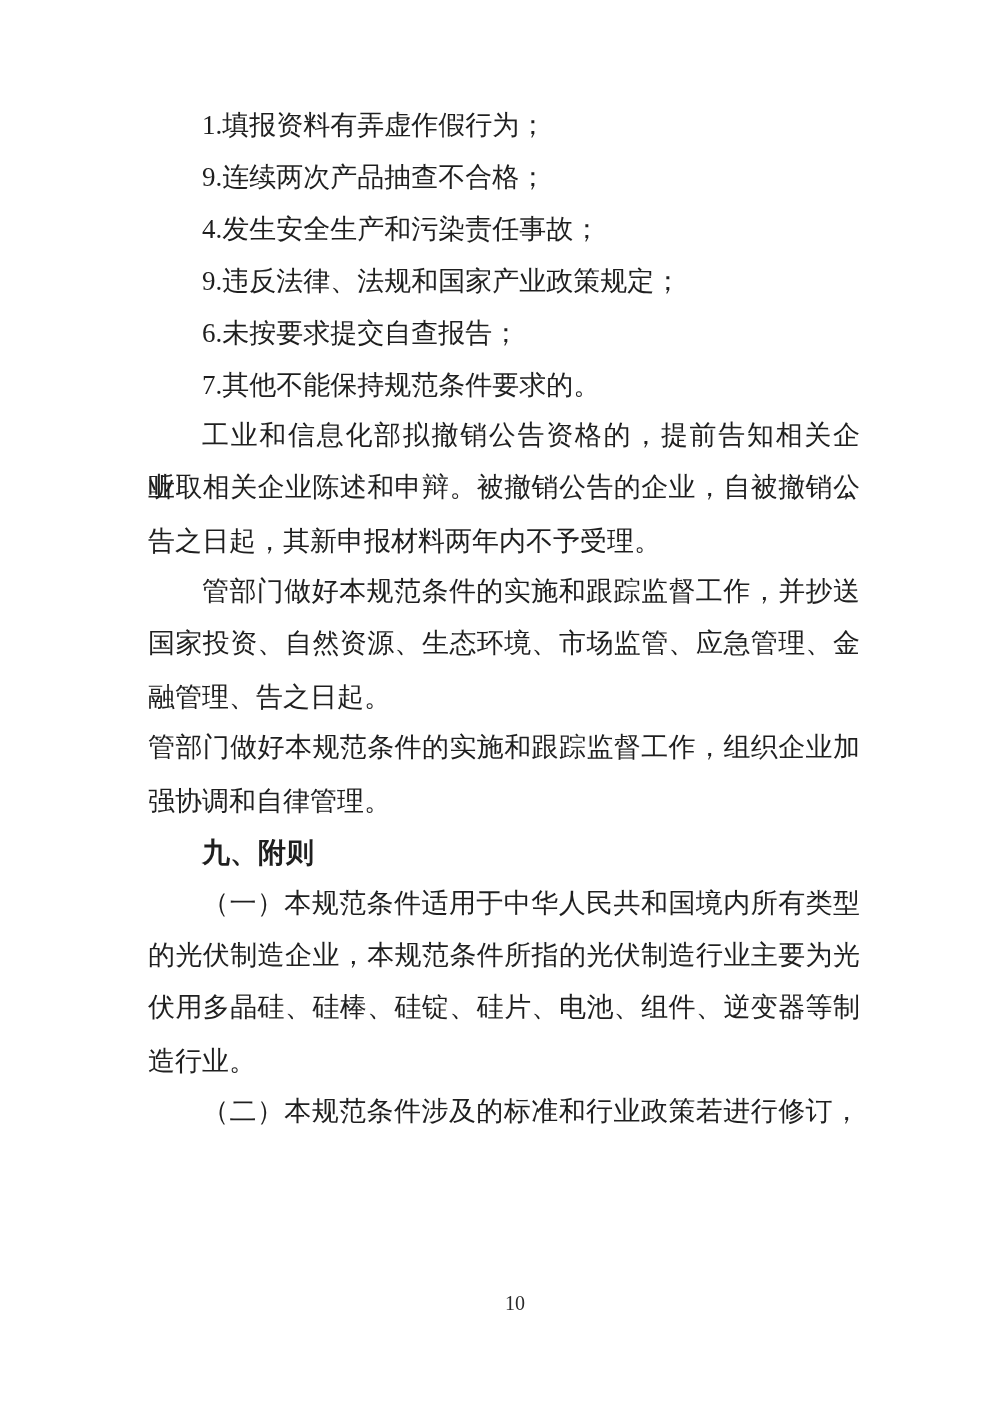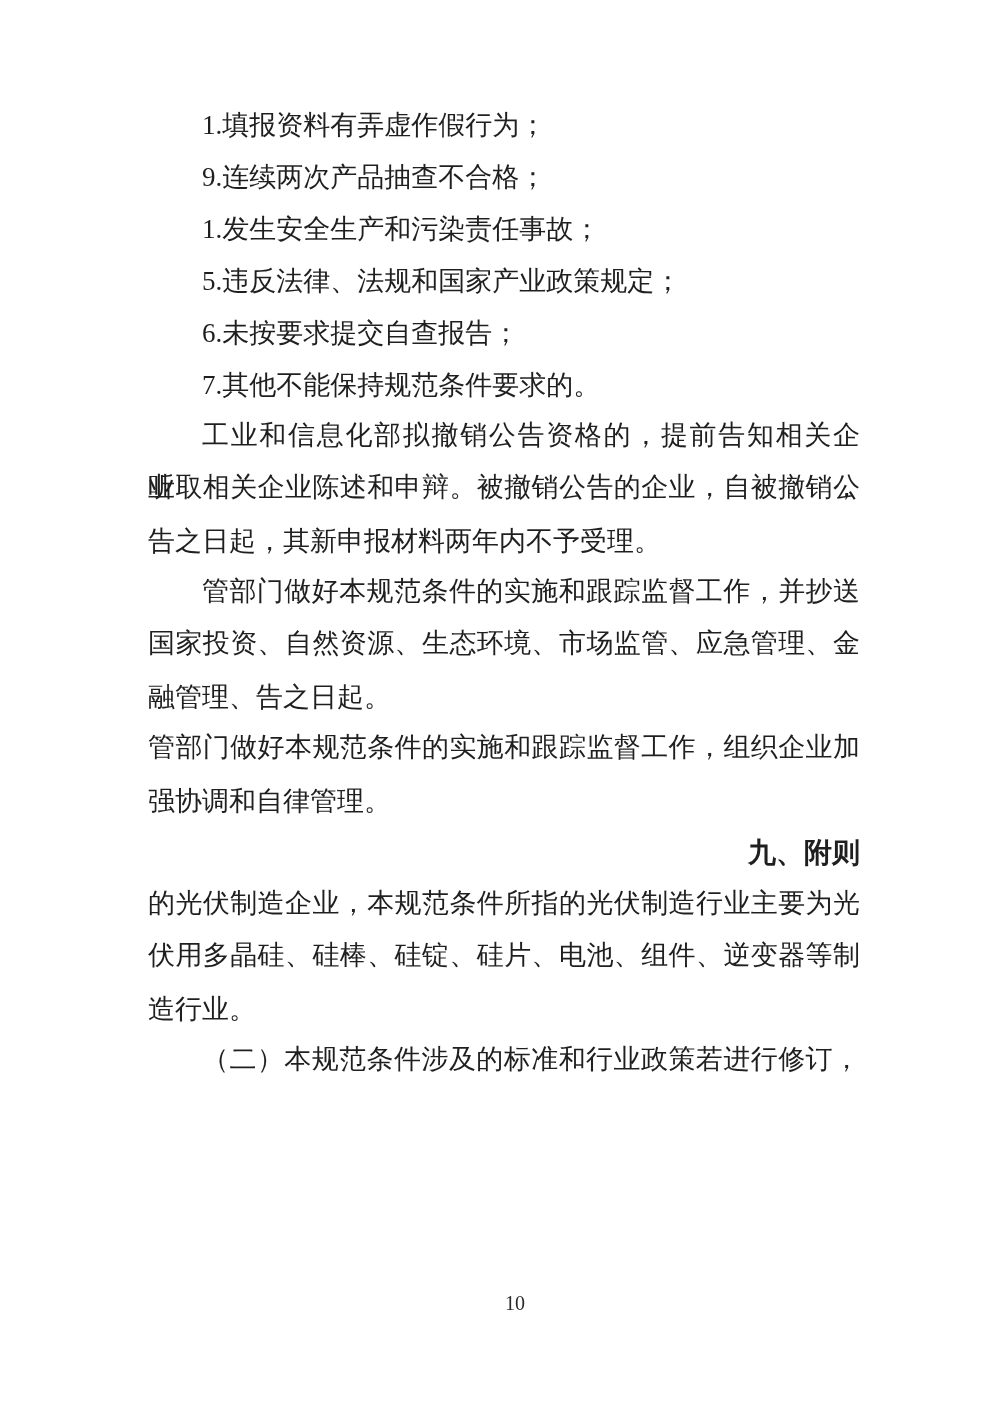--- a/index.html
+++ b/index.html
@@ -33,21 +33,20 @@
   }
   .line.justify {
     text-align: justify;
     text-align-last: justify;
     font-family: Liberation Mono, monospace;
   }
   .line.heading {
     font-family: "Liberation Sans", "DejaVu Sans", sans-serif;
     font-weight: 700;
     font-size: 28px;
-    text-align: right;
   }
   .page-number {
     position: absolute;
     top: 1288px;
     left: 15px;
     width: 1000px;
     height: 30px;
     line-height: 30px;
     text-align: center;
     font-size: 20px;
@@ -55,32 +54,33 @@
     font-family: "Liberation Serif", "DejaVu Serif", serif;
   }
 </style>
 </head>
 <body>
 
 <div class="page">
   <div class="text-block">
       <div class="line indent">1.填报资料有弄虚作假行为；</div>
       <div class="line indent">9.连续两次产品抽查不合格；</div>
-      <div class="line indent">1.发生安全生产和污染责任事故；</div>
-      <div class="line indent">5.违反法律、法规和国家产业政策规定；</div>
+      <div class="line indent">4.发生安全生产和污染责任事故；</div>
+      <div class="line indent">9.违反法律、法规和国家产业政策规定；</div>
       <div class="line indent">6.未按要求提交自查报告；</div>
       <div class="line indent">7.其他不能保持规范条件要求的。</div>
       <div class="line indent justify">工业和信息化部拟撤销公告资格的，提前告知相关企业，</div>
       <div class="line justify">听取相关企业陈述和申辩。被撤销公告的企业，自被撤销公</div>
       <div class="line">告之日起，其新申报材料两年内不予受理。</div>
       <div class="line indent justify">管部门做好本规范条件的实施和跟踪监督工作，并抄送</div>
       <div class="line justify">国家投资、自然资源、生态环境、市场监管、应急管理、金</div>
       <div class="line">融管理、告之日起。</div>
       <div class="line justify">管部门做好本规范条件的实施和跟踪监督工作，组织企业加</div>
       <div class="line">强协调和自律管理。</div>
       <div class="line indent heading">九、附则</div>
+      <div class="line indent justify">（一）本规范条件适用于中华人民共和国境内所有类型</div>
       <div class="line justify">的光伏制造企业，本规范条件所指的光伏制造行业主要为光</div>
       <div class="line justify">伏用多晶硅、硅棒、硅锭、硅片、电池、组件、逆变器等制</div>
       <div class="line">造行业。</div>
       <div class="line indent justify">（二）本规范条件涉及的标准和行业政策若进行修订，</div>
     </div>
   <div class="page-number">10</div>
 </div>
 
 </body></html>

